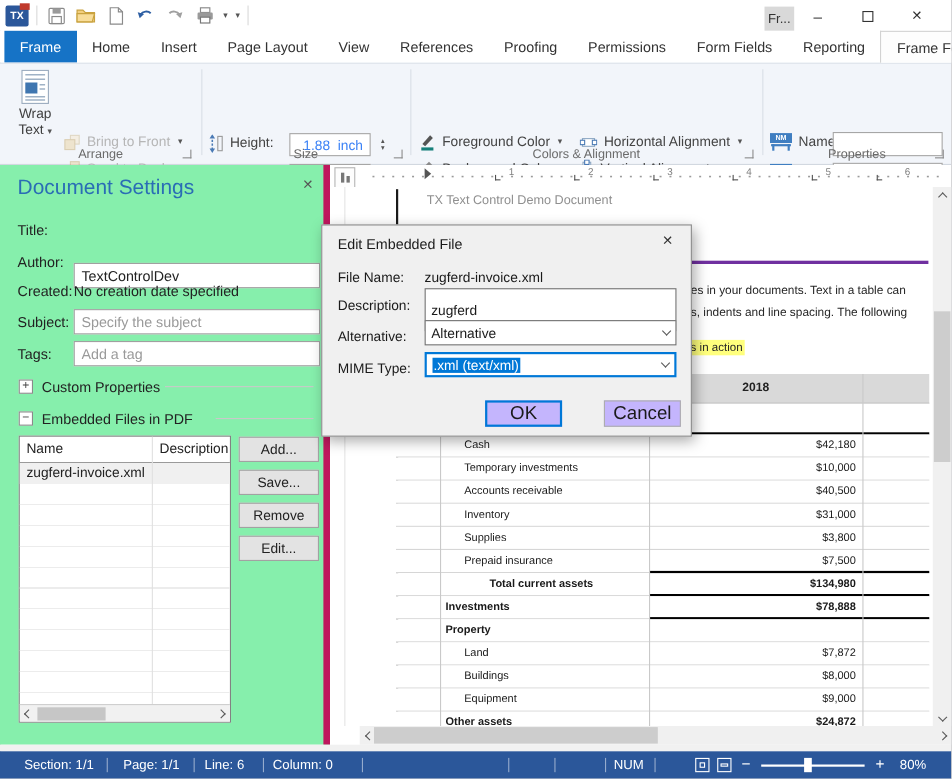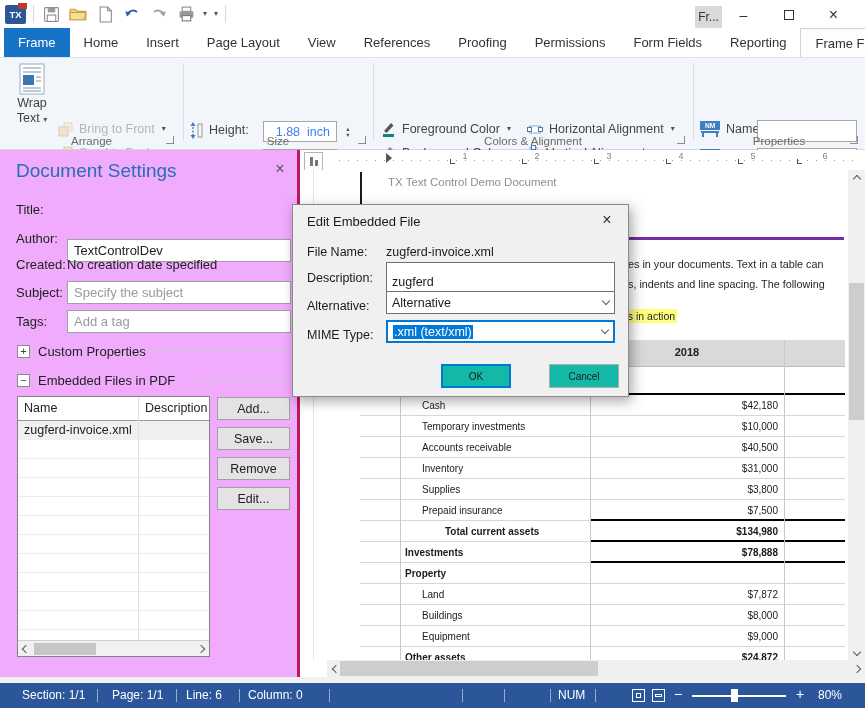--- a/index.html
+++ b/index.html
@@ -52,21 +52,21 @@
   font-size:12.5px;padding:0 5px;font-family:inherit;color:#222}
 .frame-ic{width:20px;height:16px;position:relative}
 .frame-ic .bar{position:absolute;left:0;top:0;width:20px;height:9px;background:#3f7ec1;color:#fff;
   font-size:6.5px;font-weight:bold;display:flex;align-items:center;justify-content:center}
 .frame-ic .leg{position:absolute;bottom:0;width:2px;height:6px;background:#3f7ec1}
 .frame-ic .rail{position:absolute;left:1px;right:1px;top:10px;height:2px;border:1px solid #3f7ec1}
 
 .main{position:absolute;left:0;top:150px;width:865px;height:527px}
 .understrip{position:absolute;left:0;top:677px;width:865px;height:6px;background:#f1f1f1}
 
-.panel{position:absolute;left:0;top:0;width:300px;height:527px;background:#f0abfc;border-right:3px solid #be185d}
+.panel{position:absolute;left:0;top:0;width:300px;height:527px;background:#86efac;border-right:6px solid #be185d}
 .p-head{position:absolute;left:16px;top:10px;font-size:19px;color:#2a6db5}
 .p-close{position:absolute;left:270px;top:10px;font-size:16px;color:#555;width:20px;text-align:center}
 .p-lbl{position:absolute;left:16px;font-size:13px;color:#222}
 .p-input{position:absolute;left:67px;width:224px;height:23px;border:1px solid #a0a0a0;background:#fff;
   font-size:13px;padding:0 6px;font-family:inherit;color:#222}
 .p-input::placeholder{color:#9a9a9a}
 .p-static{position:absolute;left:67px;font-size:13px;color:#222}
 .p-exp{position:absolute;left:17px;width:13px;height:13px;border:1px solid #8a8a8a;background:#fff;
   font-size:11px;line-height:11px;text-align:center;color:#444}
 .p-sec{position:absolute;left:38px;font-size:13px;color:#222}
@@ -138,22 +138,22 @@
 .d-close{position:absolute;right:10px;top:6px;font-size:16px;color:#333;width:22px;text-align:center}
 .d-lbl{position:absolute;left:14px;font-size:12.5px;color:#1a1a1a}
 .d-static{position:absolute;left:93px;font-size:12.5px;color:#1a1a1a}
 .d-input{position:absolute;left:93px;width:229px;height:39px;border:1px solid #707070;background:#fff;
   font-size:12.5px;padding:0 5px;font-family:Liberation Sans, sans-serif;color:#1a1a1a}
 .d-combo{position:absolute;left:93px;width:229px;height:23px;border:1px solid #707070;background:#fff;
   font-size:12.5px;color:#1a1a1a;display:flex;align-items:center;padding:0 5px}
 .d-combo .cv{flex:1;white-space:nowrap;overflow:hidden}
 .d-combo.focused{border:2px solid #0078d7}
 .d-combo .sel{background:#0078d7;color:#fff;padding:0 1px}
-.d-btn{position:absolute;width:70px;height:24px;background:#14b8a6;border:1px solid #adadad;
-  font-size:10px;color:#1a1a1a;display:flex;align-items:center;justify-content:center}
+.d-btn{position:absolute;width:70px;height:24px;background:#c4b5fd;border:1px solid #adadad;
+  font-size:17px;color:#1a1a1a;display:flex;align-items:center;justify-content:center}
 .d-btn.default{border:2px solid #0078d7}
 
 .statusbar{position:absolute;left:0;top:683px;width:865px;height:25px;background:#2b579a;color:#fff;font-size:12px}
 .sb-item{position:absolute;top:5px;white-space:nowrap}
 .sb-div{position:absolute;top:6px;width:1px;height:13px;background:rgba(255,255,255,.5)}
 .sb-icon{position:absolute;top:6px;width:13px;height:13px;border:1px solid #fff;display:flex;align-items:center;justify-content:center}
 .sb-icon i{display:block;width:5px;height:5px;border:1px solid #fff}
 .sb-sliderline{position:absolute;left:692px;top:11.5px;width:94px;height:2px;background:#fff}
 .sb-thumb{position:absolute;left:731px;top:6px;width:7px;height:13px;background:#fff}
 svg{display:block}

